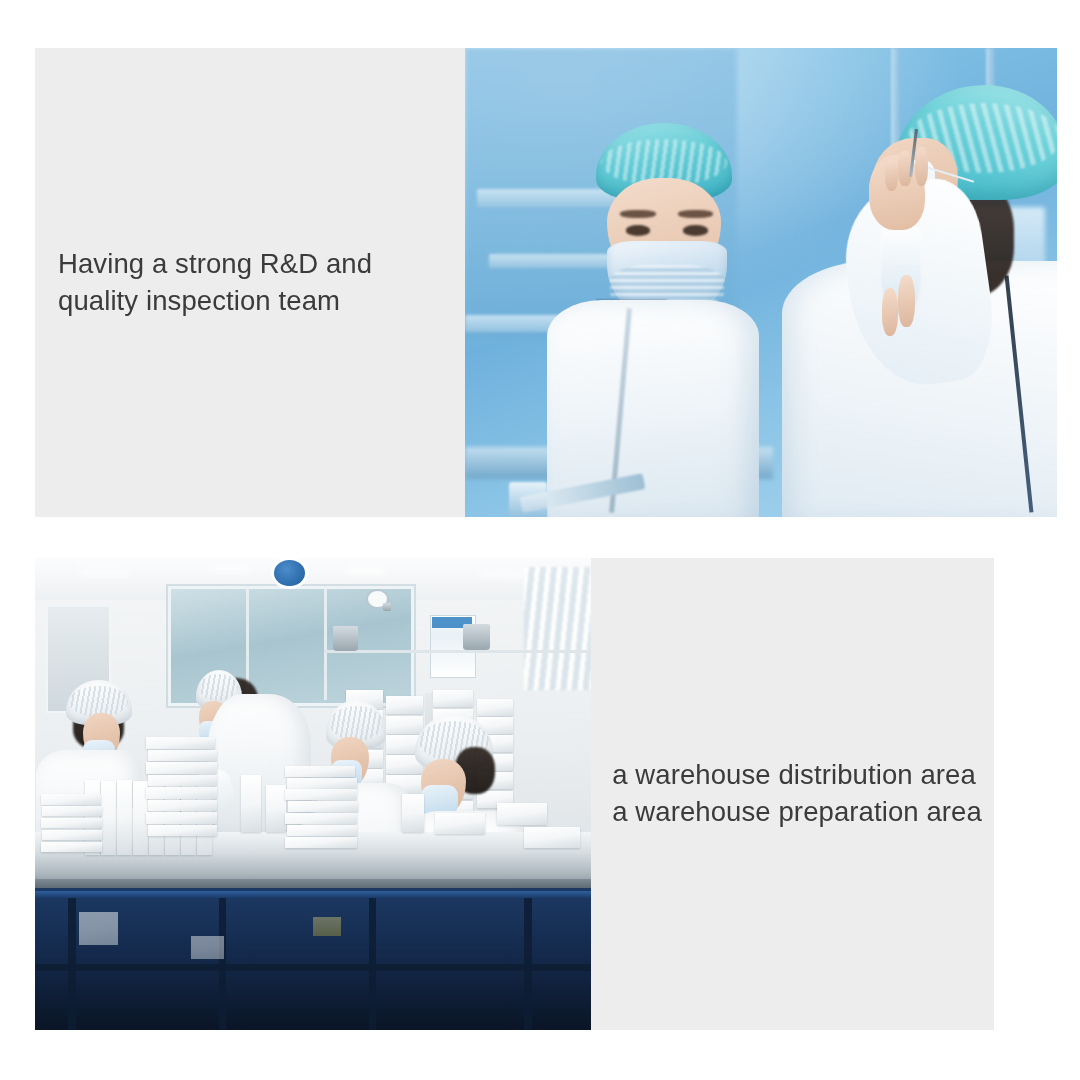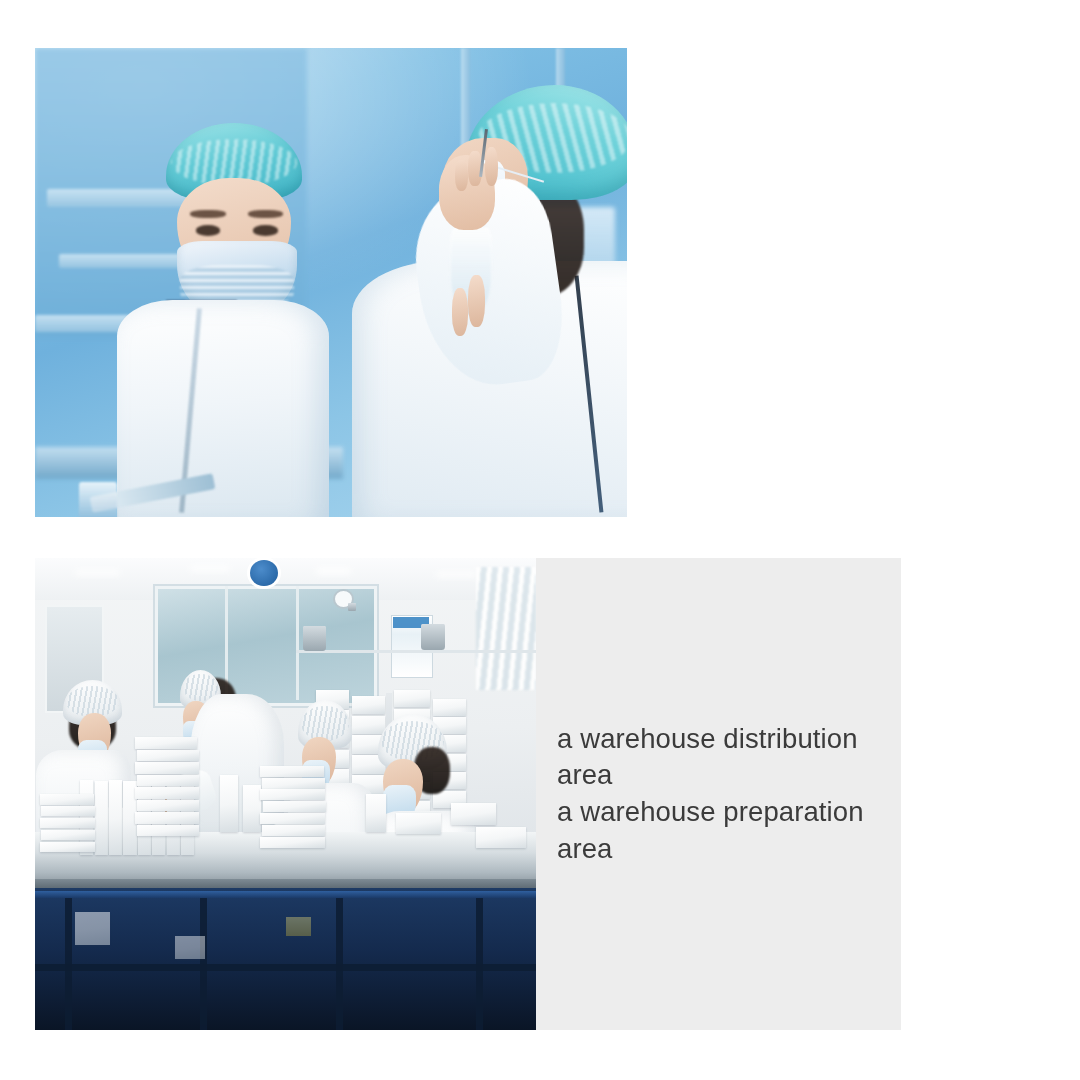--- a/index.html
+++ b/index.html
@@ -9,21 +9,21 @@
   
   .band-top{position:absolute;left:35px;top:48px;width:1022px;height:469px;display:flex;}
   .caption-panel{background:#ededed;display:flex;align-items:center;box-sizing:border-box;}
   .caption-panel.left{width:430px;height:469px;padding-left:23px;}
   .caption-text{color:#3b3b3b;font-size:27.5px;line-height:1.33;font-weight:400;letter-spacing:.1px;white-space:pre-line;}
 
   .photo{position:relative;overflow:hidden;background:#cfe3f2;}
   .photo.top{width:592px;height:469px;}
 
   
-  .band-bottom{position:absolute;left:35px;top:558px;width:866px;height:472px;display:flex;}
+  .band-bottom{position:absolute;left:35px;top:558px;width:959px;height:472px;display:flex;}
   .photo.bottom{width:587px;height:472px;background:#e9edf1;}
   .caption-panel.right{width:424px;height:472px;padding-left:21px;}
 
   
   .lab-bg{position:absolute;inset:0;
     background:
       radial-gradient(120% 90% at 18% 8%, rgba(255,255,255,.55) 0%, rgba(255,255,255,0) 55%),
       linear-gradient(160deg,#9fd0ec 0%,#7fbfe4 22%,#6fb1dd 45%,#8cc5e6 70%,#a9d6ef 100%);}
   .lab-wallpanel{position:absolute;left:0;top:0;width:46%;height:62%;
     background:linear-gradient(180deg,#8cc2e4 0%,#6fafd8 100%);opacity:.75;filter:blur(2px);}
@@ -154,20 +154,24 @@
   .w .hand2{position:absolute;background:linear-gradient(170deg,#f1d8c4,#debb9f);border-radius:45%;filter:blur(.5px);}
   .w .hair2{position:absolute;background:linear-gradient(180deg,#2e241f,#14100d);border-radius:44%;filter:blur(.9px);opacity:.92;}
 </style>
 </head>
 <body>
 
 <div id="stage">
 
   <div class="band-top">
 
+    <div class="caption-panel left">
+      <div class="caption-text">Having a strong R&amp;D and
+quality inspection team</div>
+    </div>
 
     <div class="photo top">
       <div class="lab-bg"></div>
       <div class="lab-wallpanel"></div>
 
       <div class="lab-shelf" style="left:2%;top:30%;width:34%;height:4%;"></div>
       <div class="lab-shelf" style="left:4%;top:44%;width:28%;height:3%;"></div>
       <div class="lab-shelf" style="left:0%;top:57%;width:40%;height:3.5%;"></div>
       <div class="lab-counter"></div>
       <div class="lab-vpipe" style="left:72%;top:0;height:36%;"></div>

